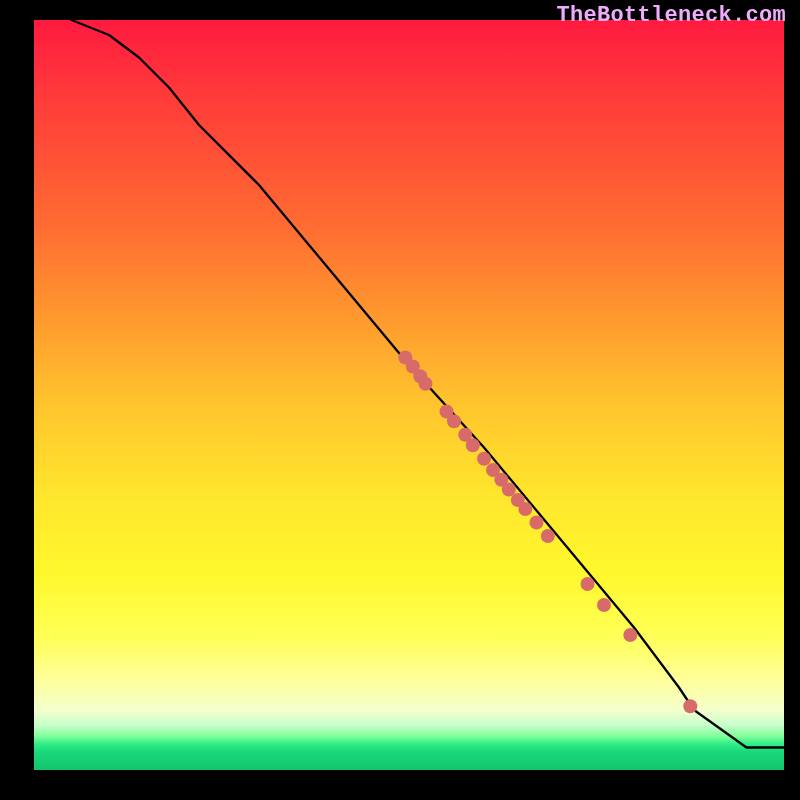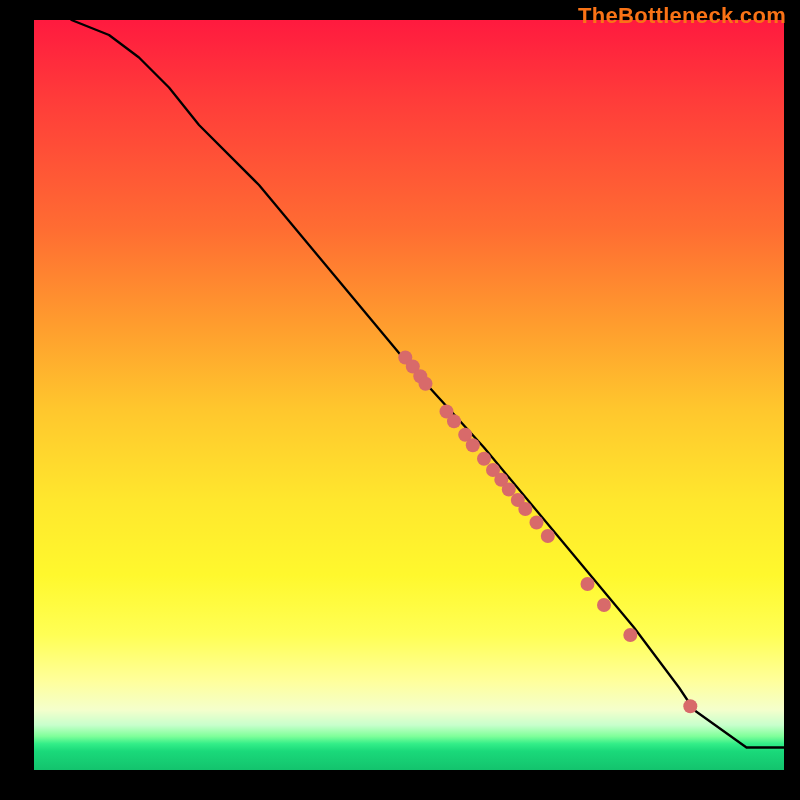--- a/index.html
+++ b/index.html
@@ -40,24 +40,24 @@
       #7fff9a 95.5%,
       #33ee88 96.5%,
       #1ad97a 97.5%,
       #13c36d 100%
     );
   }
   .watermark {
     position: absolute;
     top: 3px;
     right: 14px;
-    font-family: Liberation Sans, sans-serif;
+    font-family: Liberation Mono, monospace;
     font-size: 22px;
     font-weight: 600;
-    color: #f97316;
+    color: #f0abfc;
     letter-spacing: 0.3px;
     user-select: none;
   }
   svg.curve {
     position: absolute;
     left: 0;
     top: 0;
     width: 750px;
     height: 750px;
     overflow: visible;

